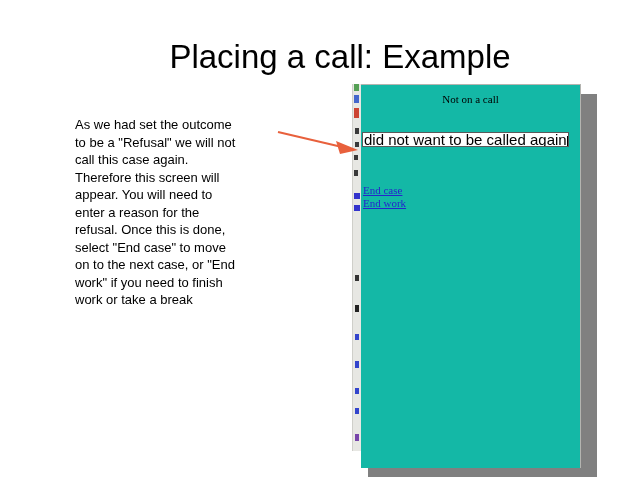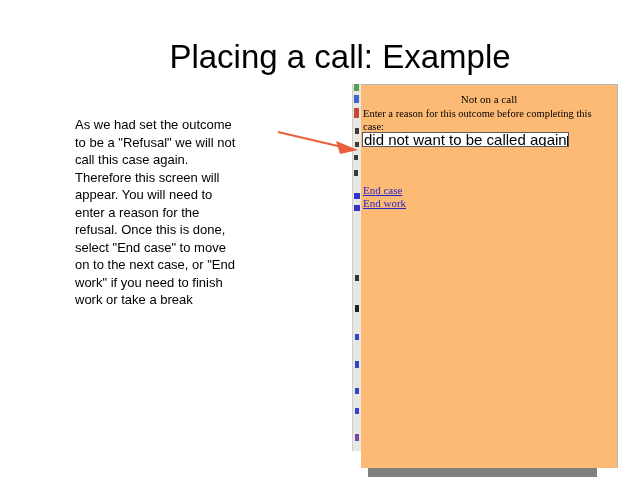--- a/index.html
+++ b/index.html
@@ -24,22 +24,22 @@
     position:absolute;left:352px;top:84px;width:229px;height:384px;
     background:#ffffff;
   }
   .shot-left-strip{
     position:absolute;left:0;top:0;width:9px;height:367px;
     background:#e7e7e3;border-left:1px solid #cfcfca;
   }
   .frag{position:absolute;}
   .shot-window{
     position:absolute;left:9px;top:0;width:219px;height:383px;
-    background:#fdba74;border-top:1px solid #b4b4b0;border-right:1px solid #b4b4b0;
-    font-family:"Liberation Serif",serif;color:#000;padding-left:37px;
+    background:#14b8a6;border-top:1px solid #b4b4b0;border-right:1px solid #b4b4b0;
+    font-family:"Liberation Serif",serif;color:#000;
   }
   .shot-heading{
     position:absolute;left:0;top:8px;width:100%;text-align:center;
     font-size:11px;white-space:pre;
   }
   .shot-prompt{
     position:absolute;left:2px;top:22px;font-size:10.5px;line-height:13px;white-space:pre;
   }
   .shot-input{
     position:absolute;left:1px;top:47px;width:203px;height:13px;
@@ -89,22 +89,20 @@
       <div class="frag" style="left: 2px; top: 221px; width: 4px; height: 7px; background: rgb(34, 34, 34);"></div>
       <div class="frag" style="left: 2px; top: 250px; width: 4px; height: 6px; background: rgb(51, 68, 204);"></div>
       <div class="frag" style="left: 2px; top: 277px; width: 4px; height: 7px; background: rgb(51, 68, 204);"></div>
       <div class="frag" style="left: 2px; top: 304px; width: 4px; height: 6px; background: rgb(51, 68, 204);"></div>
       <div class="frag" style="left: 2px; top: 324px; width: 4px; height: 6px; background: rgb(51, 68, 204);"></div>
       <div class="frag" style="left: 2px; top: 350px; width: 4px; height: 7px; background: rgb(119, 68, 170);"></div>
     </div>
 
   <div class="shot-window">
     <div class="shot-heading">Not on a call</div>
-    <div class="shot-prompt">Enter a reason for this outcome before completing this
-case:</div>
 
     <div class="shot-input" role="textbox"><span>did not want to be called again</span><span class="caret"></span></div>
 
     <div class="shot-link" style="top: 99px; color: rgb(37, 37, 204);">End case</div>
     <div class="shot-link" style="top: 112px; color: rgb(37, 37, 204);">End work</div>
   </div>
 </div>
 
 <svg class="arrow-svg" viewBox="0 0 100 42">
   <line id="arrow-line" x1="10" y1="14" x2="74" y2="29" stroke-width="2" stroke="#e8603c"></line>

